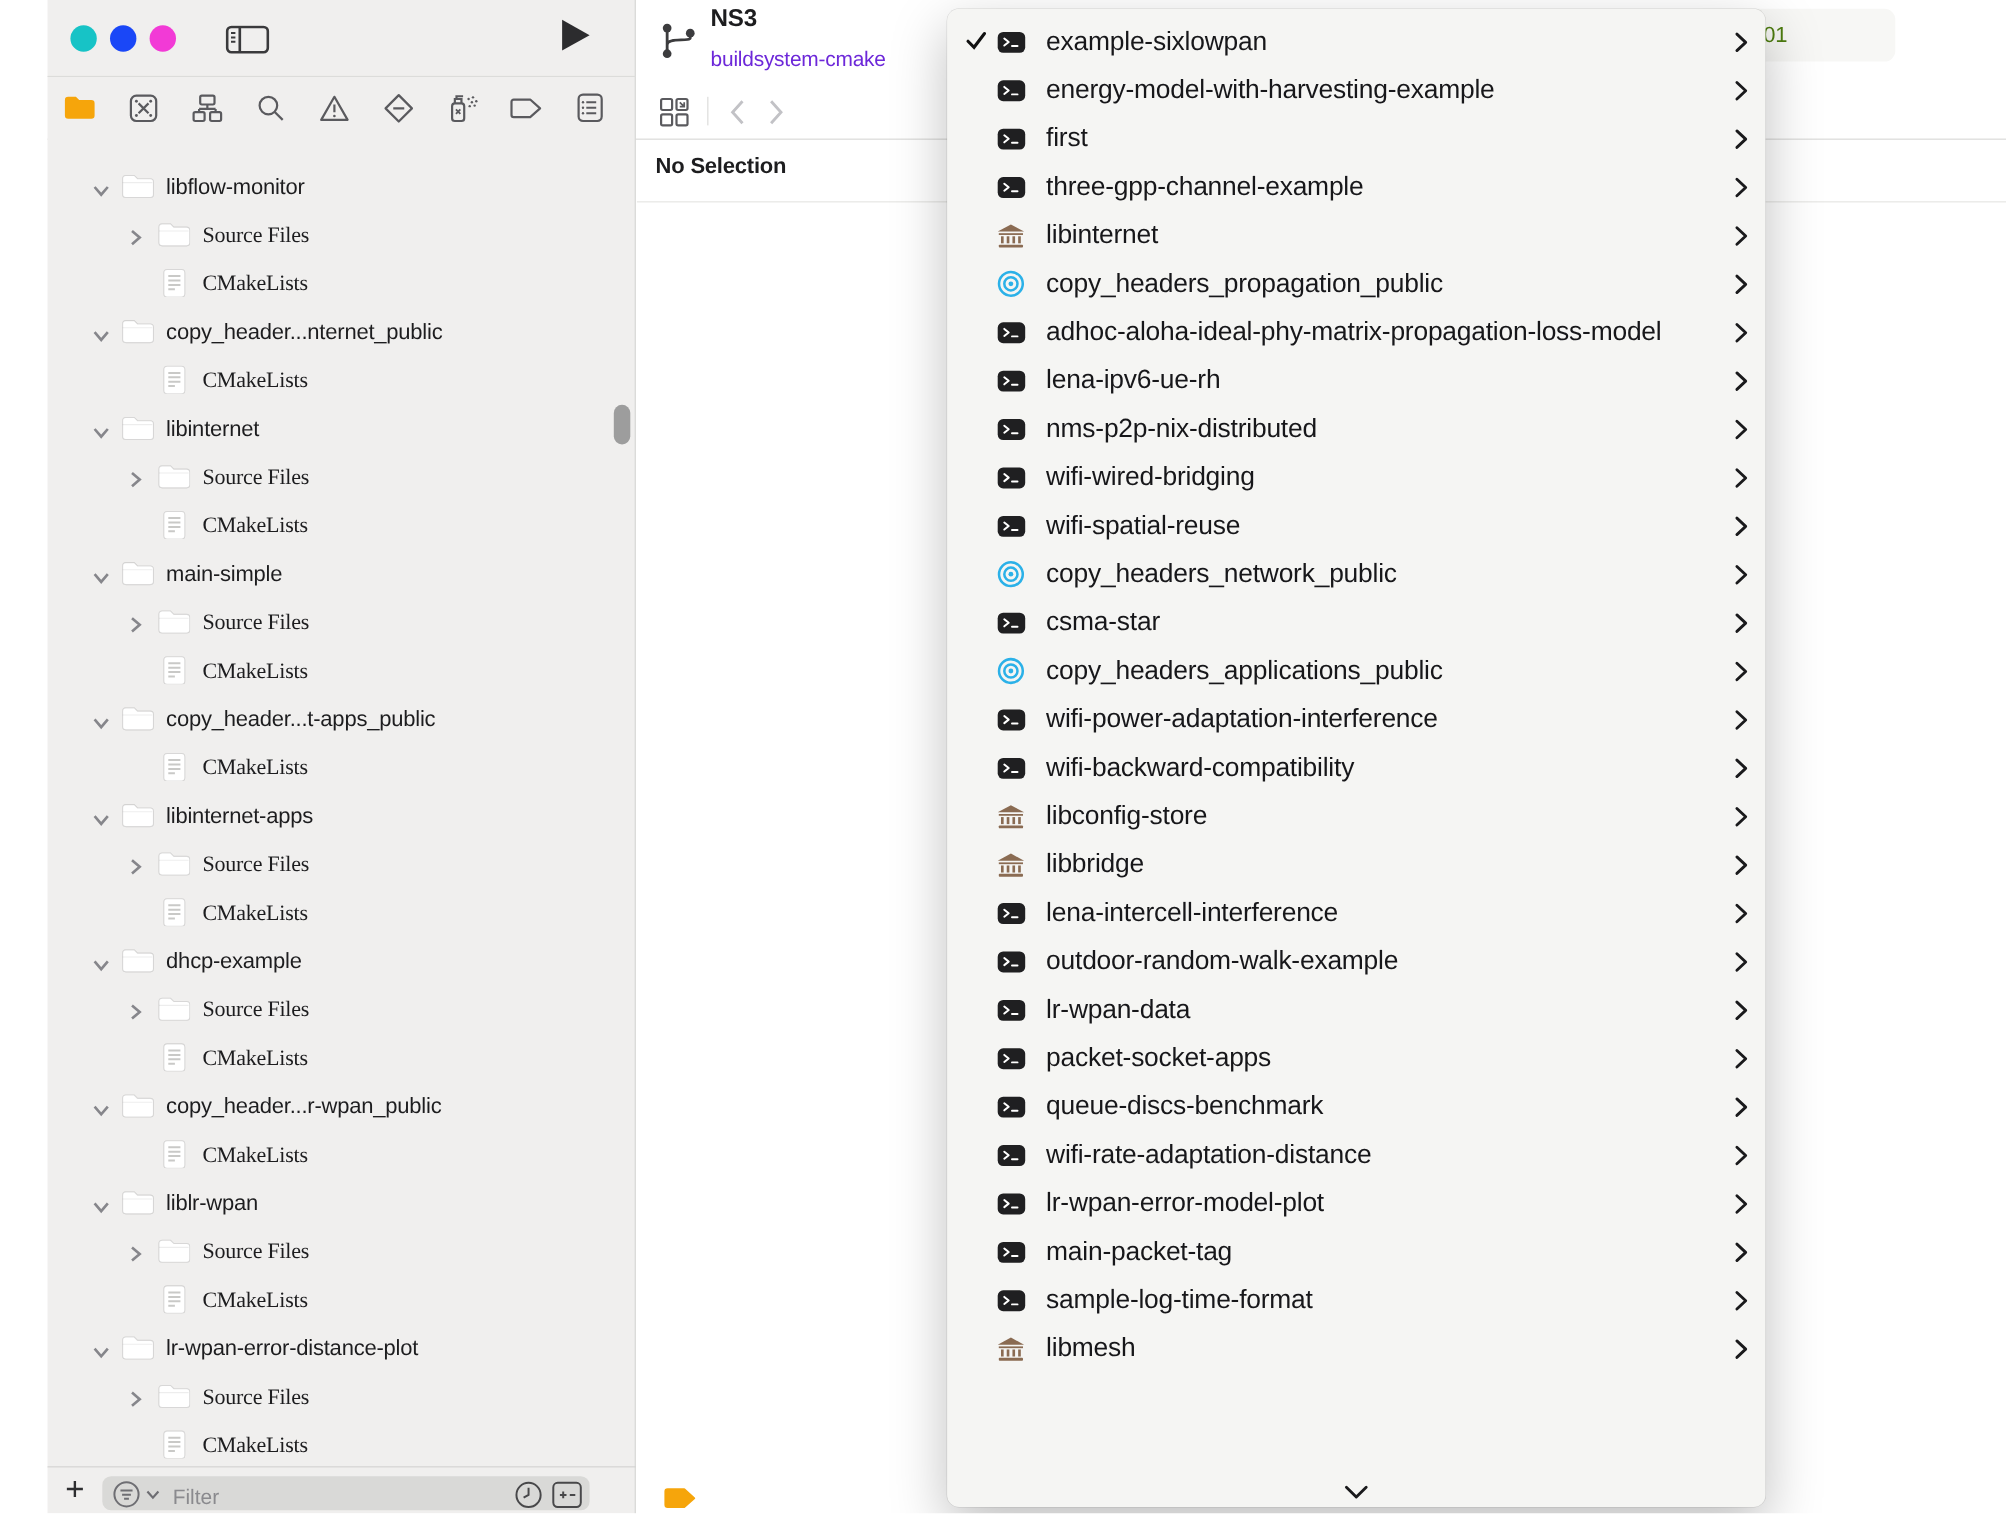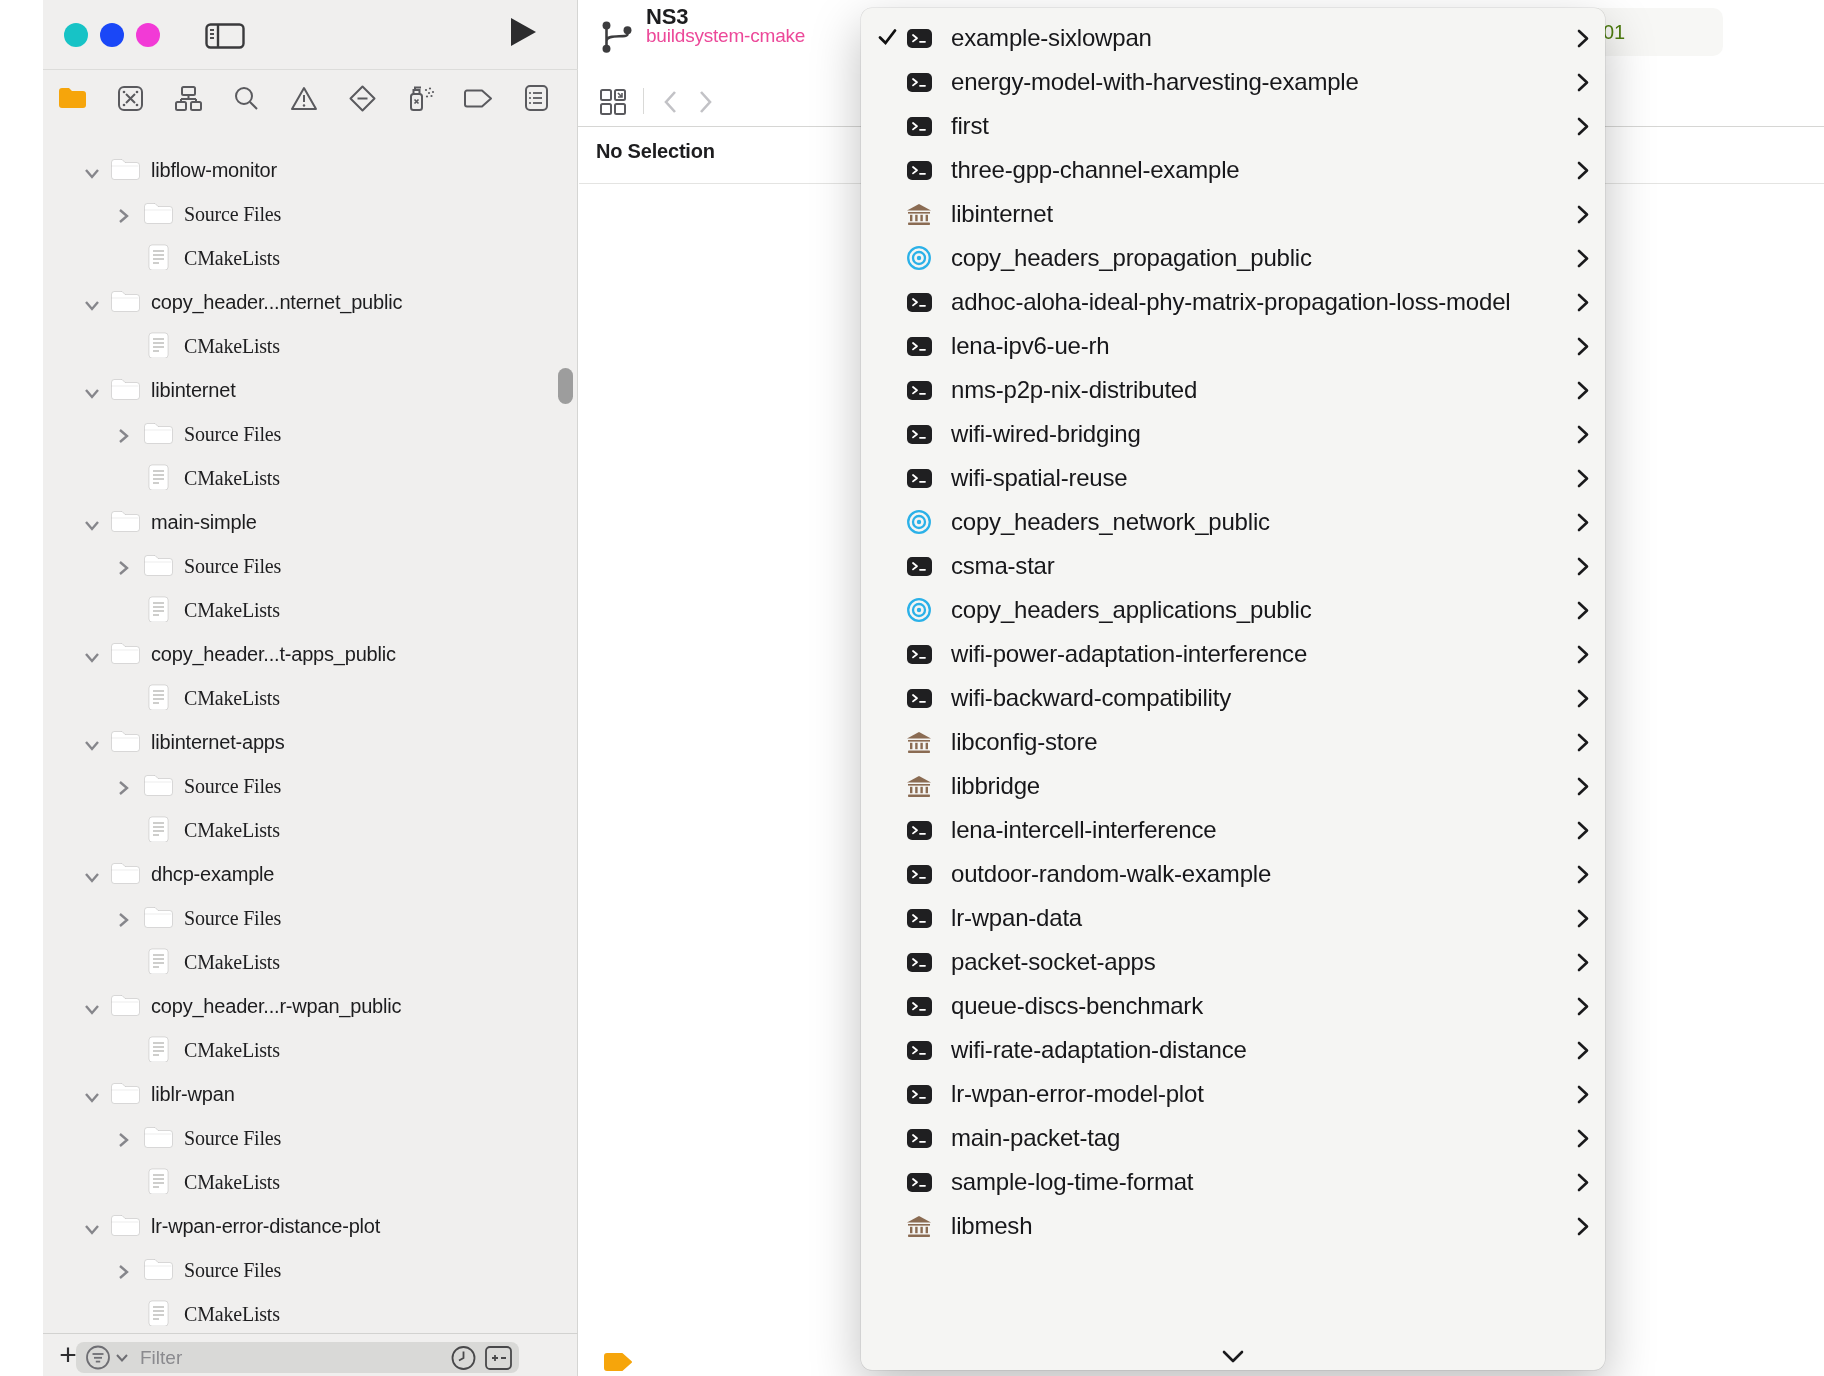--- a/index.html
+++ b/index.html
@@ -30,30 +30,30 @@
   .tree-row.disc-closed .chev-closed{display:block;}
   .ticon{width:30px;height:26px;margin-right:11px;display:none;align-items:center;justify-content:center;}
   .tree-row.type-folder .t-folder{display:flex;}
   .tree-row.type-doc .t-doc{display:flex;}
   .tlabel{font-size:20px;letter-spacing:-0.2px;}
 
   .scrollthumb{position:absolute;left:515px;top:368px;width:15px;height:36px;border-radius:8px;background:#9d9d9d;}
 
   .filterbar{position:absolute;left:0;top:1333px;width:535px;height:43px;border-top:1px solid #d2d2d0;display:flex;align-items:center;}
   .addbtn{width:50px;text-align:center;font-size:30px;font-weight:300;color:#2e2e30;line-height:36px;}
-  .filterfield{position:absolute;left:33px;top:8px;width:443px;height:31px;background:#d9d9d7;border-radius:8px;display:flex;align-items:center;padding:0 6px 0 8px;}
+  .filterfield{position:absolute;left:50px;top:8px;width:443px;height:31px;background:#d9d9d7;border-radius:8px;display:flex;align-items:flex-end;padding:0 6px 0 8px;}
   .filterfield svg{flex:none;}
   .filterinput{flex:1;border:none;background:transparent;outline:none;font-size:19px;color:#444;padding:0 6px;min-width:20px;font-family:inherit;}
   .filterinput::placeholder{color:#8a8a8e;}
 
   
   .edhead{position:absolute;left:536px;top:0;width:1288px;height:126px;background:#fff;}
   .branch-icon{position:absolute;left:556px;top:15px;}
   .proj-title{position:absolute;left:603px;top:4px;font-size:22px;font-weight:700;letter-spacing:-0.2px;}
-  .proj-branch{position:absolute;left:603px;top:25px;font-size:19px;color:#ec4899;letter-spacing:-0.2px;}
+  .proj-branch{position:absolute;left:603px;top:44px;font-size:19px;color:#6d28d9;letter-spacing:-0.2px;}
   .jump-squares{position:absolute;left:556px;top:84px;}
   .jump-div{position:absolute;left:600px;top:88px;width:1px;height:26px;background:#d9d9d7;}
   .jchev{position:absolute;top:88px;}
   .jchev svg{stroke:#c2c2c6;fill:none;stroke-width:2.6;}
   .nosel{position:absolute;left:553px;top:140px;font-size:20px;font-weight:600;letter-spacing:-0.2px;}
   .nosel-line{position:absolute;left:536px;top:183px;width:1288px;height:1px;background:#e4e4e2;}
   .bottom-tag{position:absolute;left:560px;top:1351px;}
 
   
   .pill{position:absolute;left:1496px;top:8px;width:184px;height:48px;background:#f7f7f5;border-radius:10px;font-size:20px;line-height:48px;padding-right:14px;color:#4d7c0f;letter-spacing:-0.2px;}

